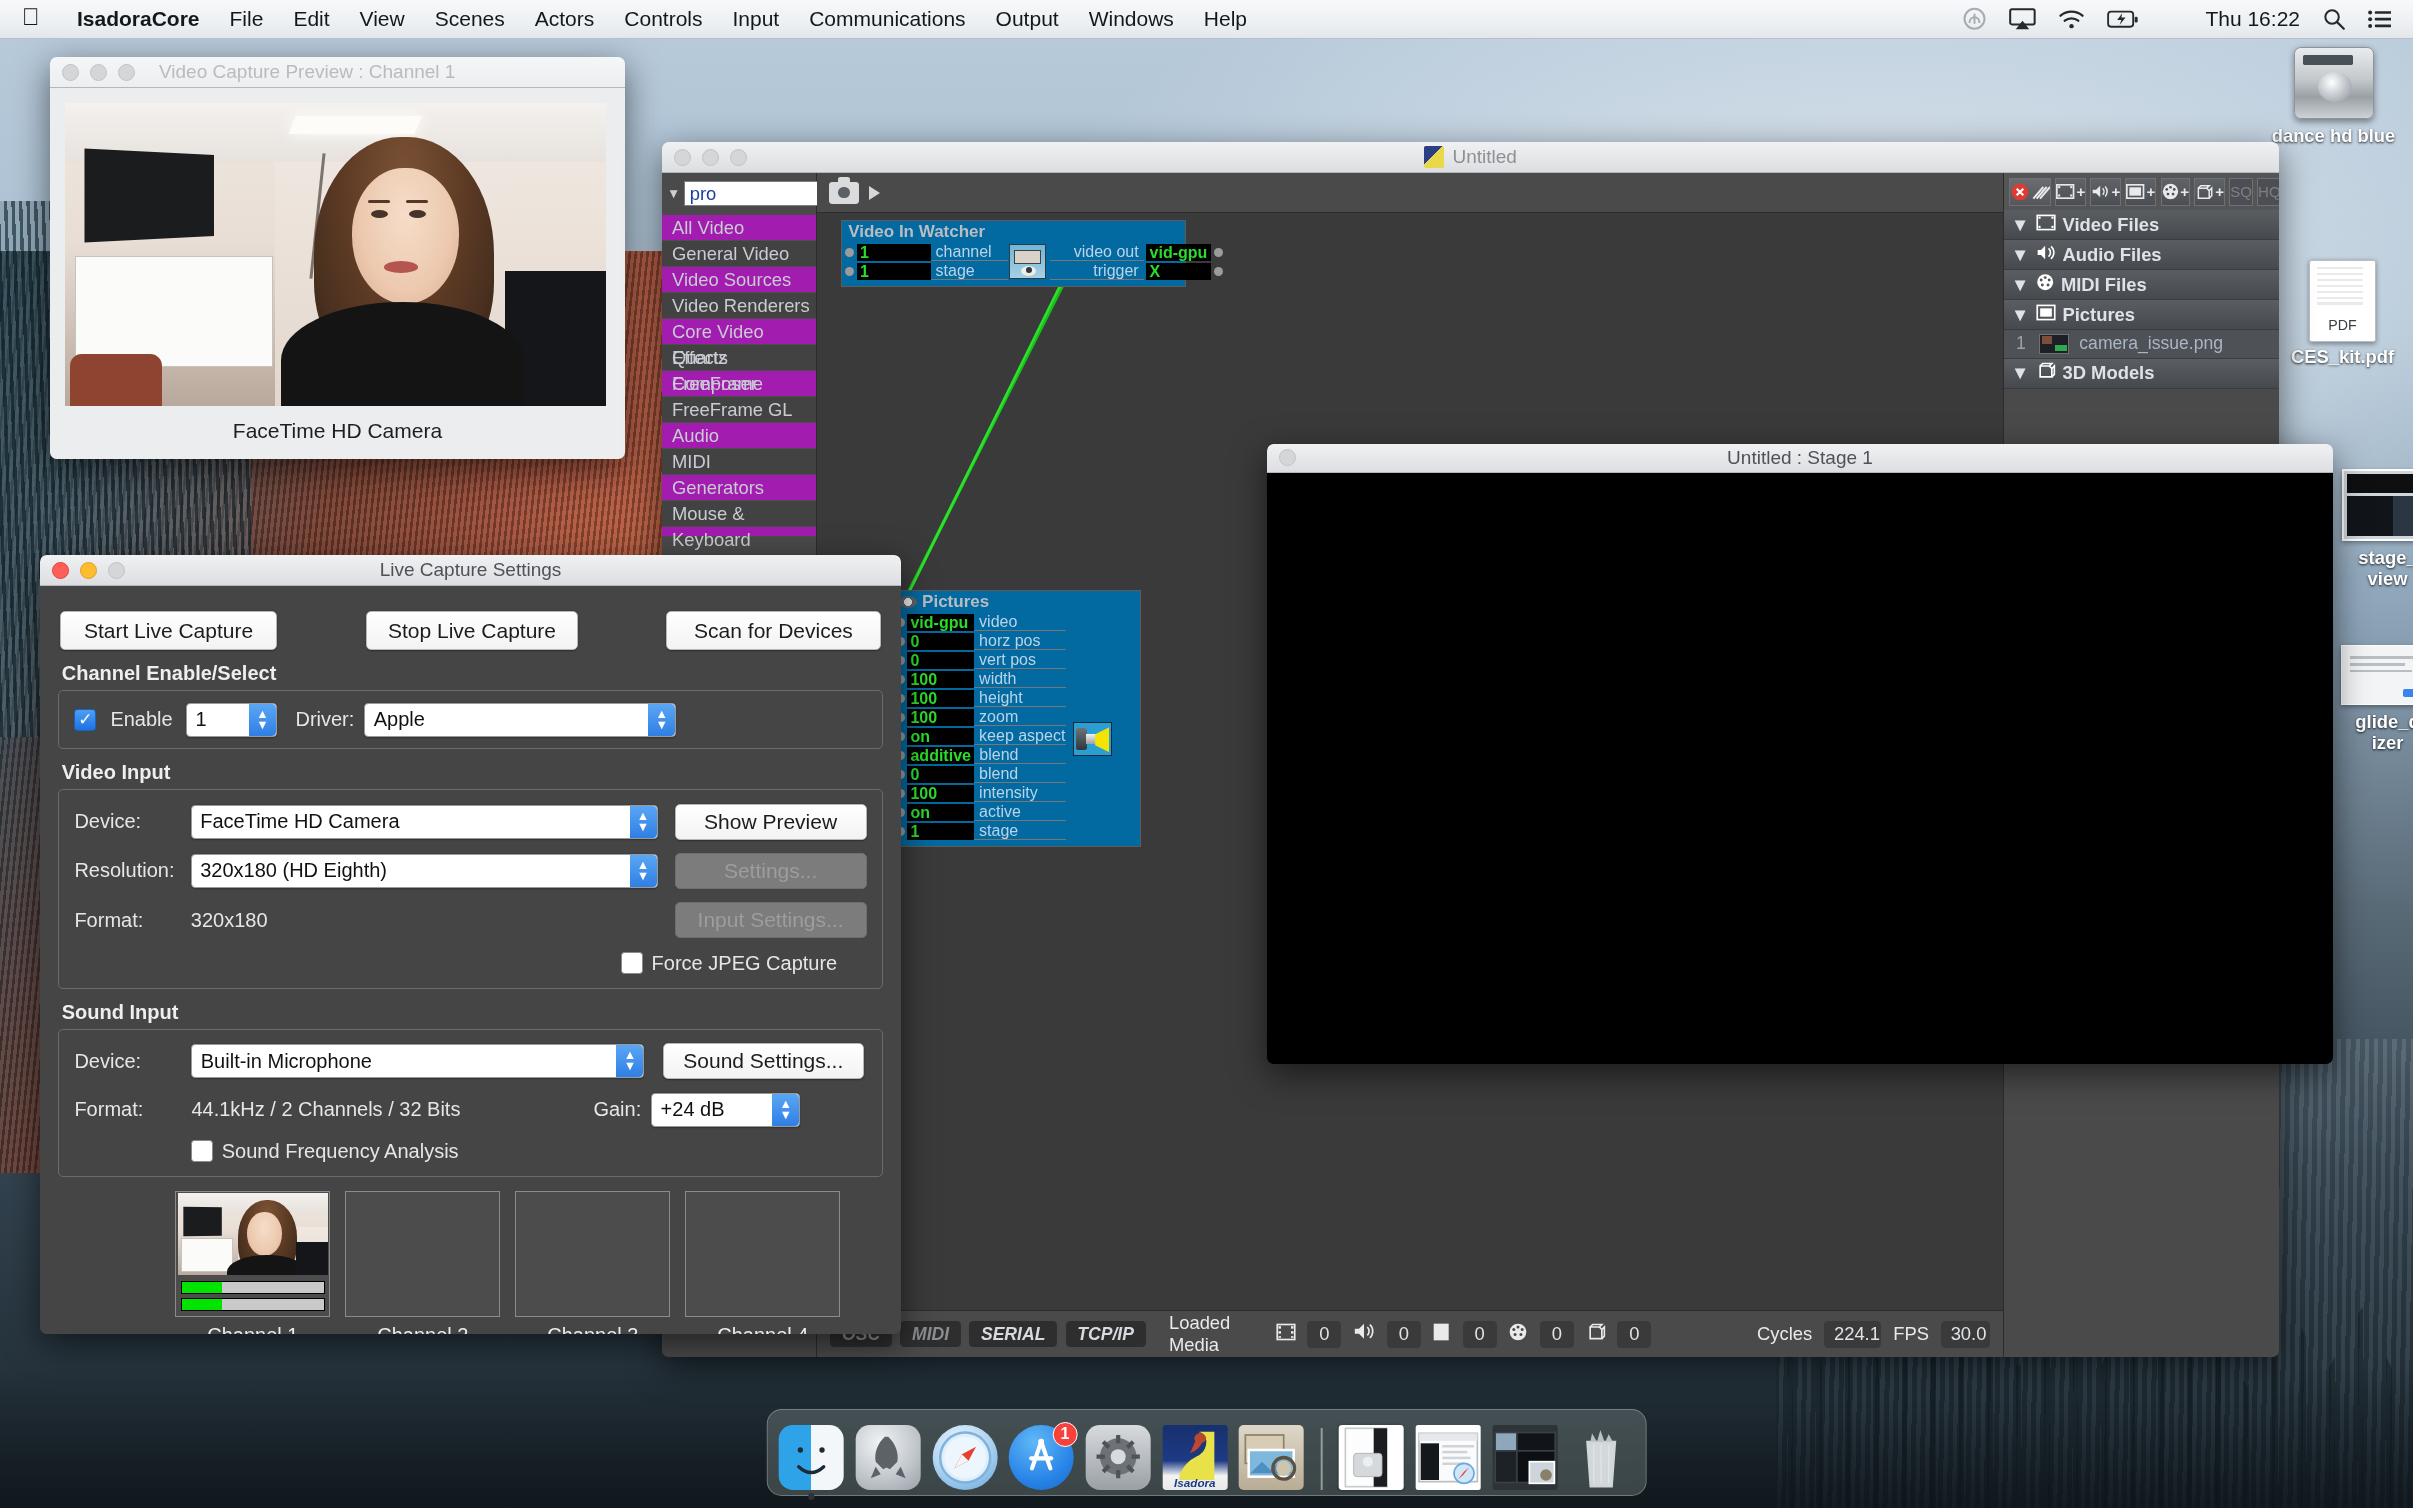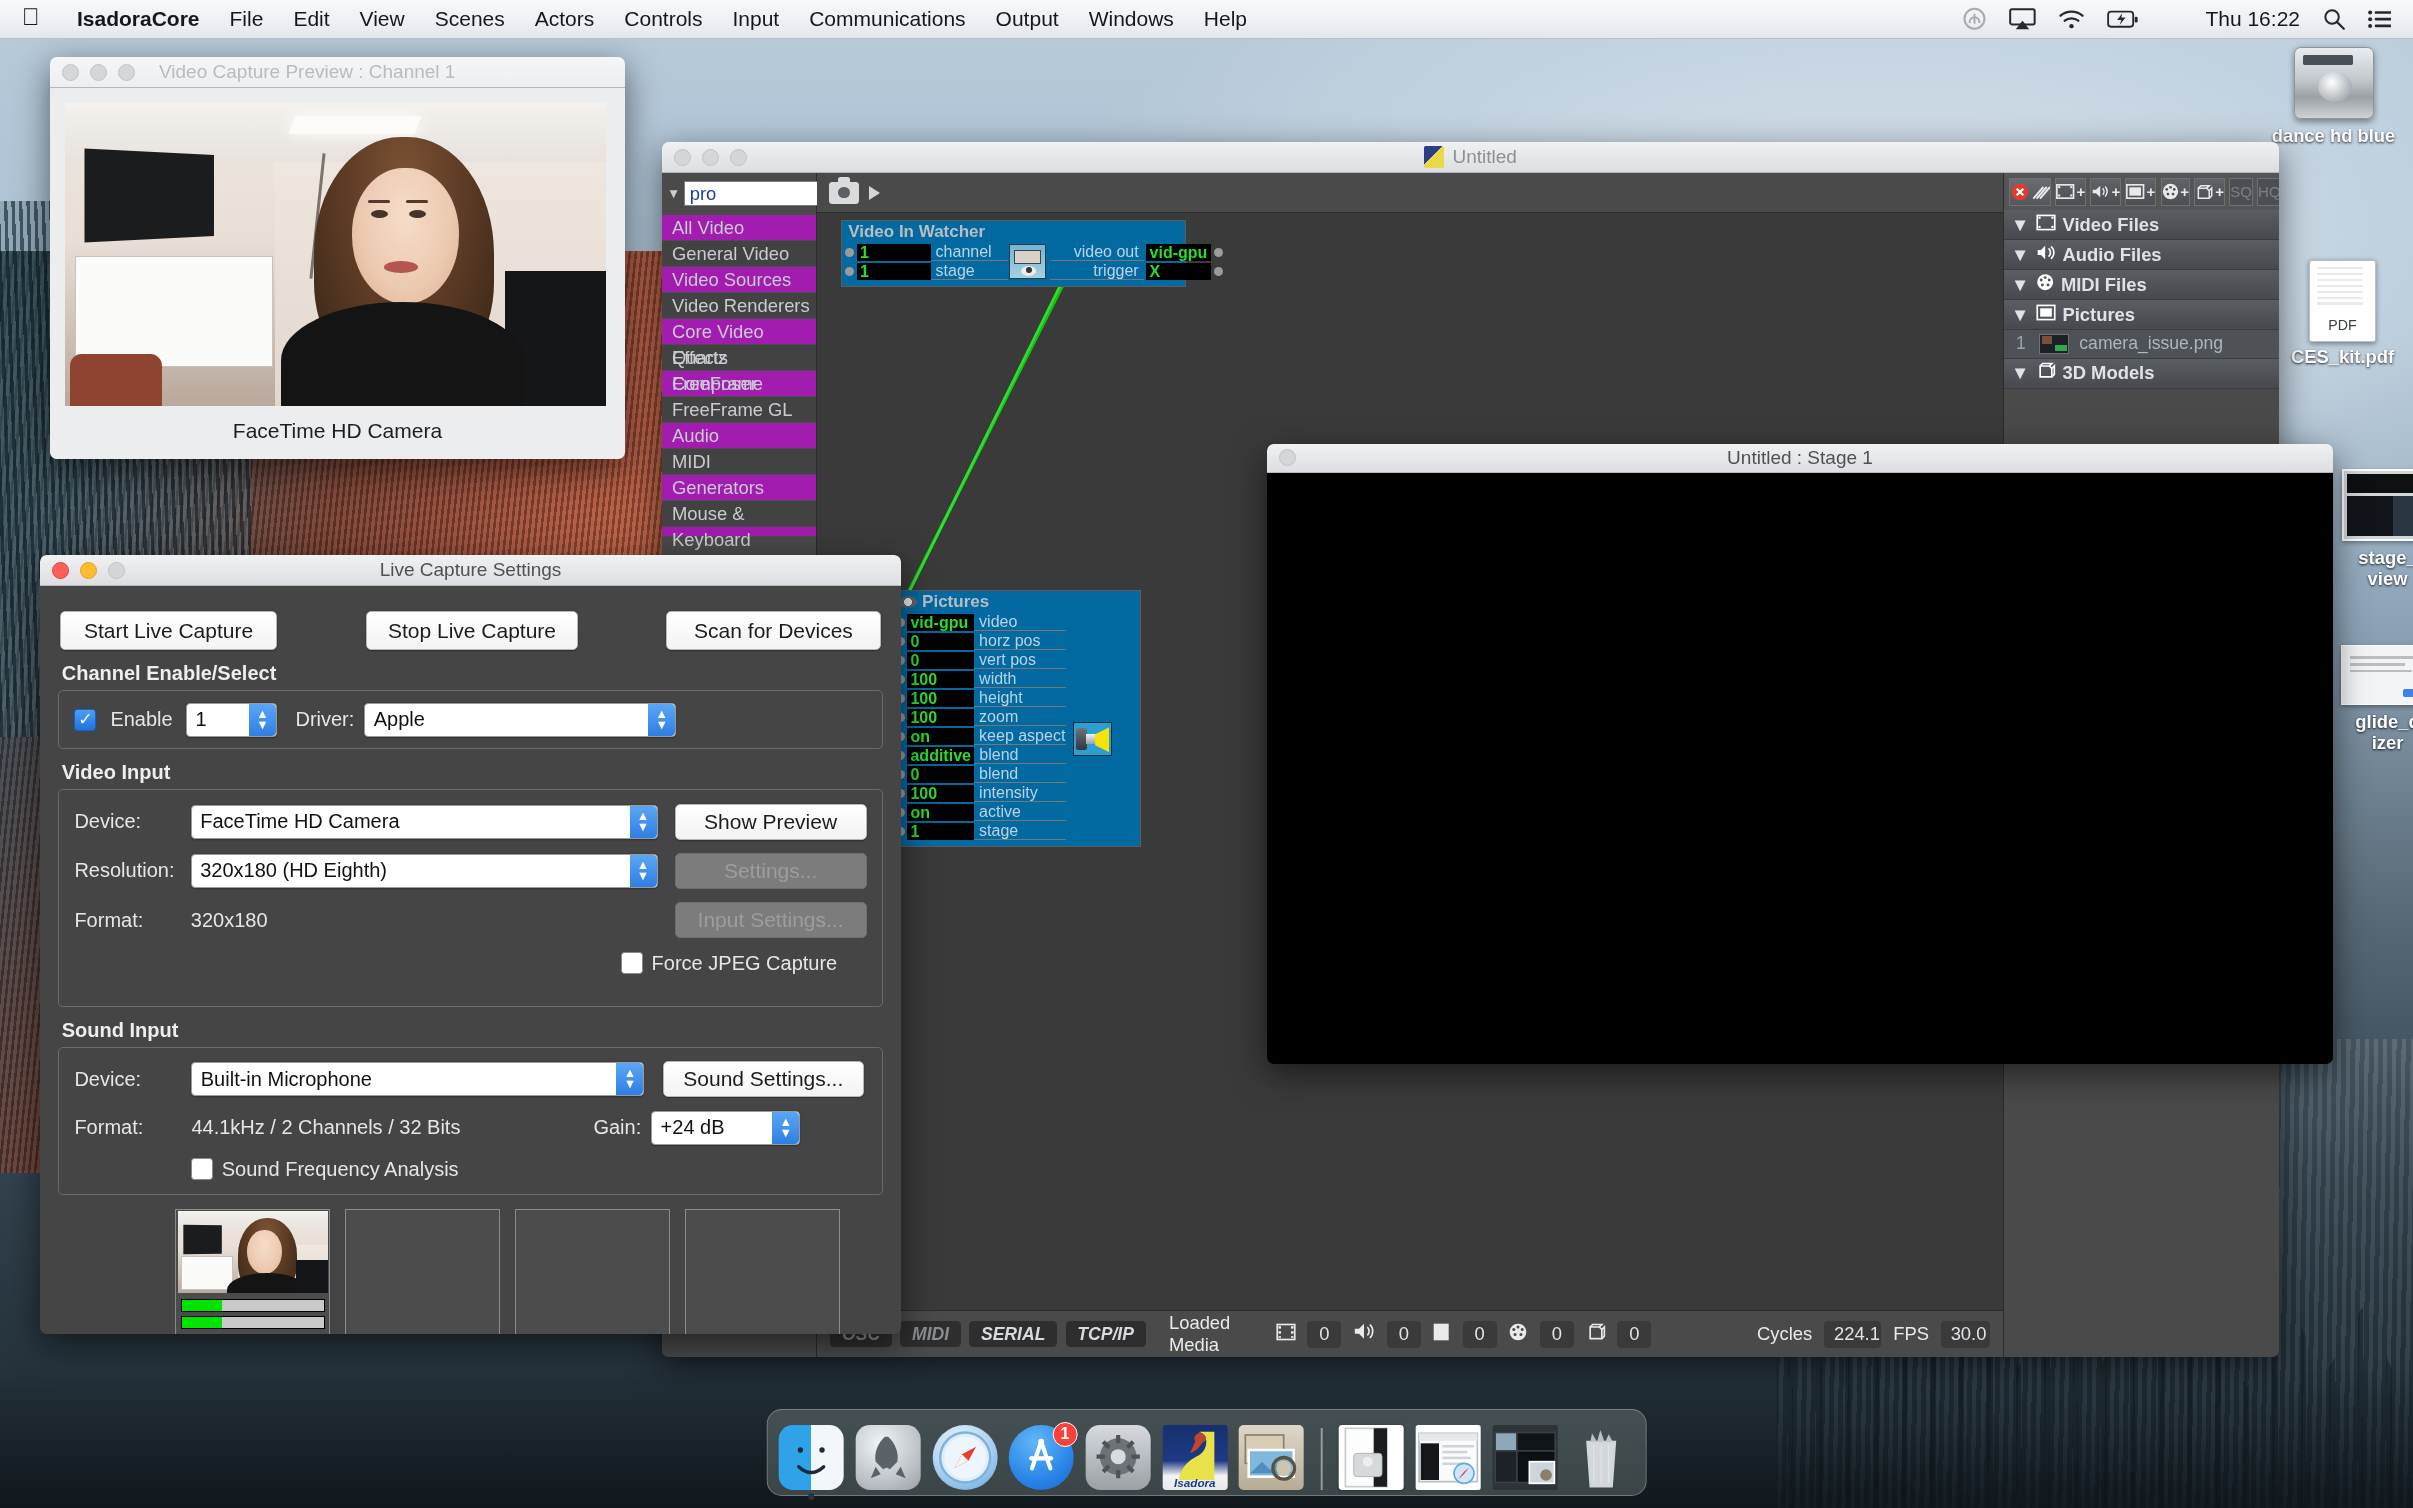--- a/index.html
+++ b/index.html
@@ -835,21 +835,21 @@
               <span>▼</span>
             </span>
         </span>
         <span class="aqua-btn dis" style="width:193px;margin-left:17px;padding:5px 0;">Settings...</span>
       </div>
       <div class="row">
         <span class="lbl-d" style="width:117px;">Format:</span>
         <span class="lbl-d" style="width:469px;">320x180</span>
         <span class="aqua-btn dis" style="width:193px;margin-left:17px;padding:5px 0;">Input Settings...</span>
       </div>
-      <div class="row" style="margin-bottom:18px;justify-content:flex-end;">
+      <div class="row" style="margin-bottom:0;justify-content:flex-end;">
         <span class="chk"></span>
         <span class="lbl-d" style="margin-left:8.4px;width:215px;">Force JPEG Capture</span>
       </div>
     </div>
 
     <div class="grp-title">Sound Input</div>
     <div class="grp-box">
       <div class="row">
         <span class="lbl-d" style="width:117px;">Device:</span>
         <span class="combo" style="width:453px;">

